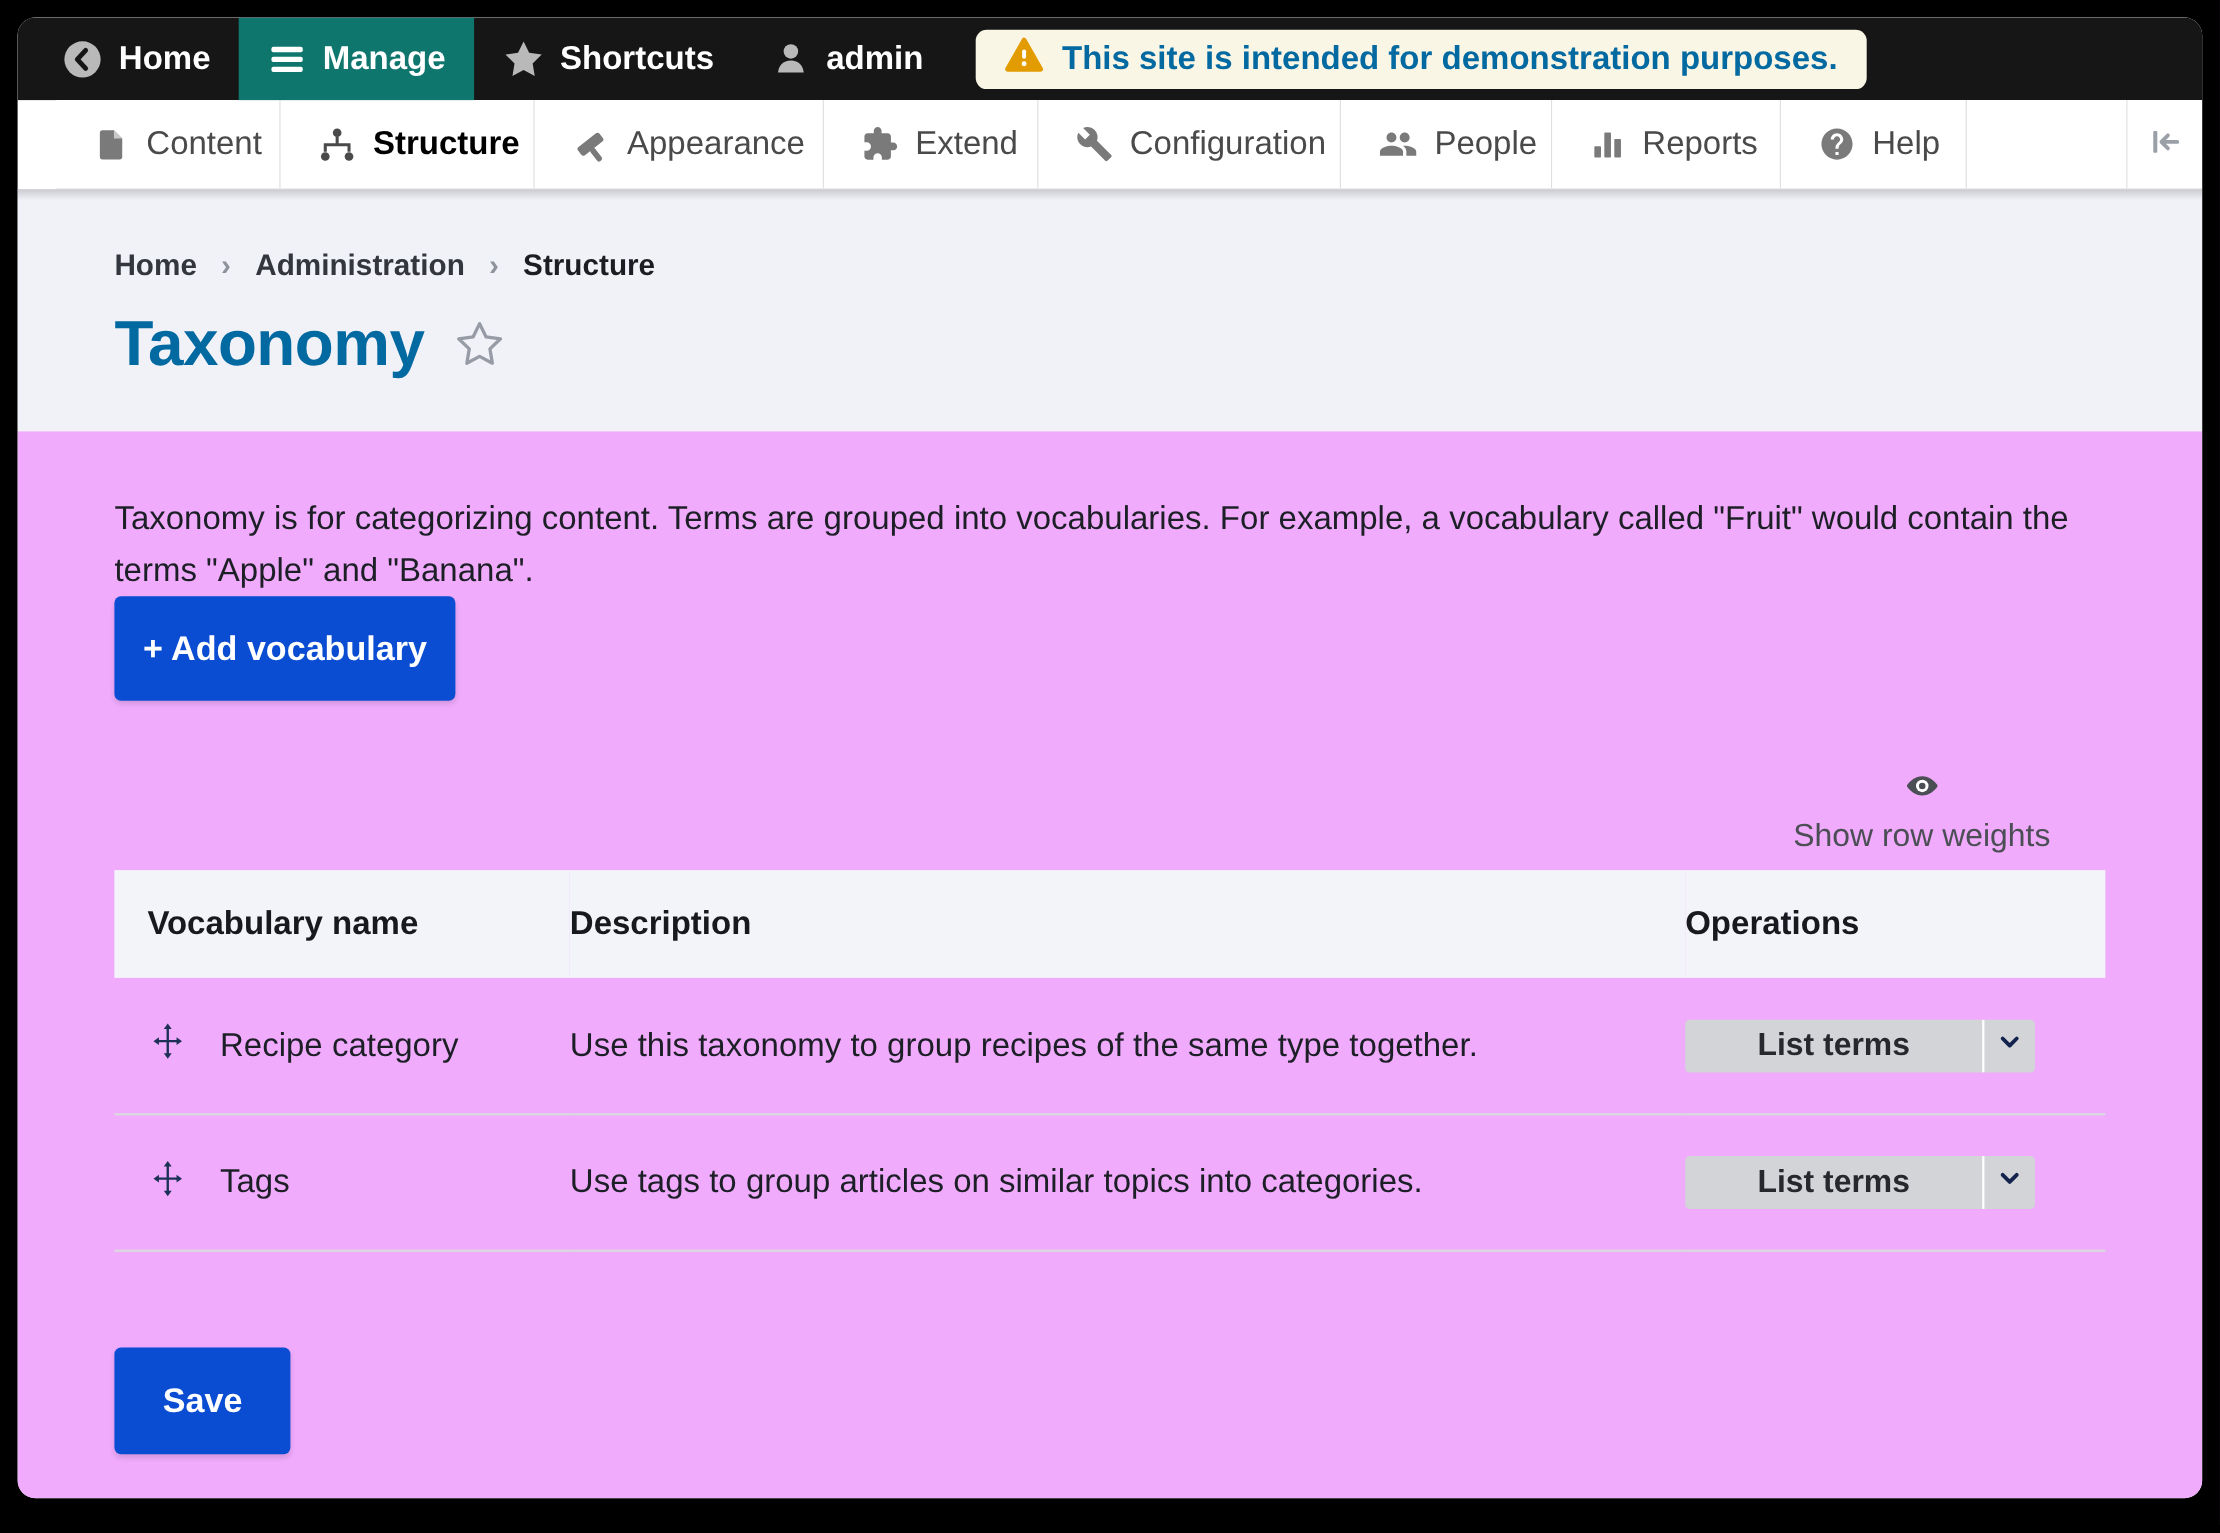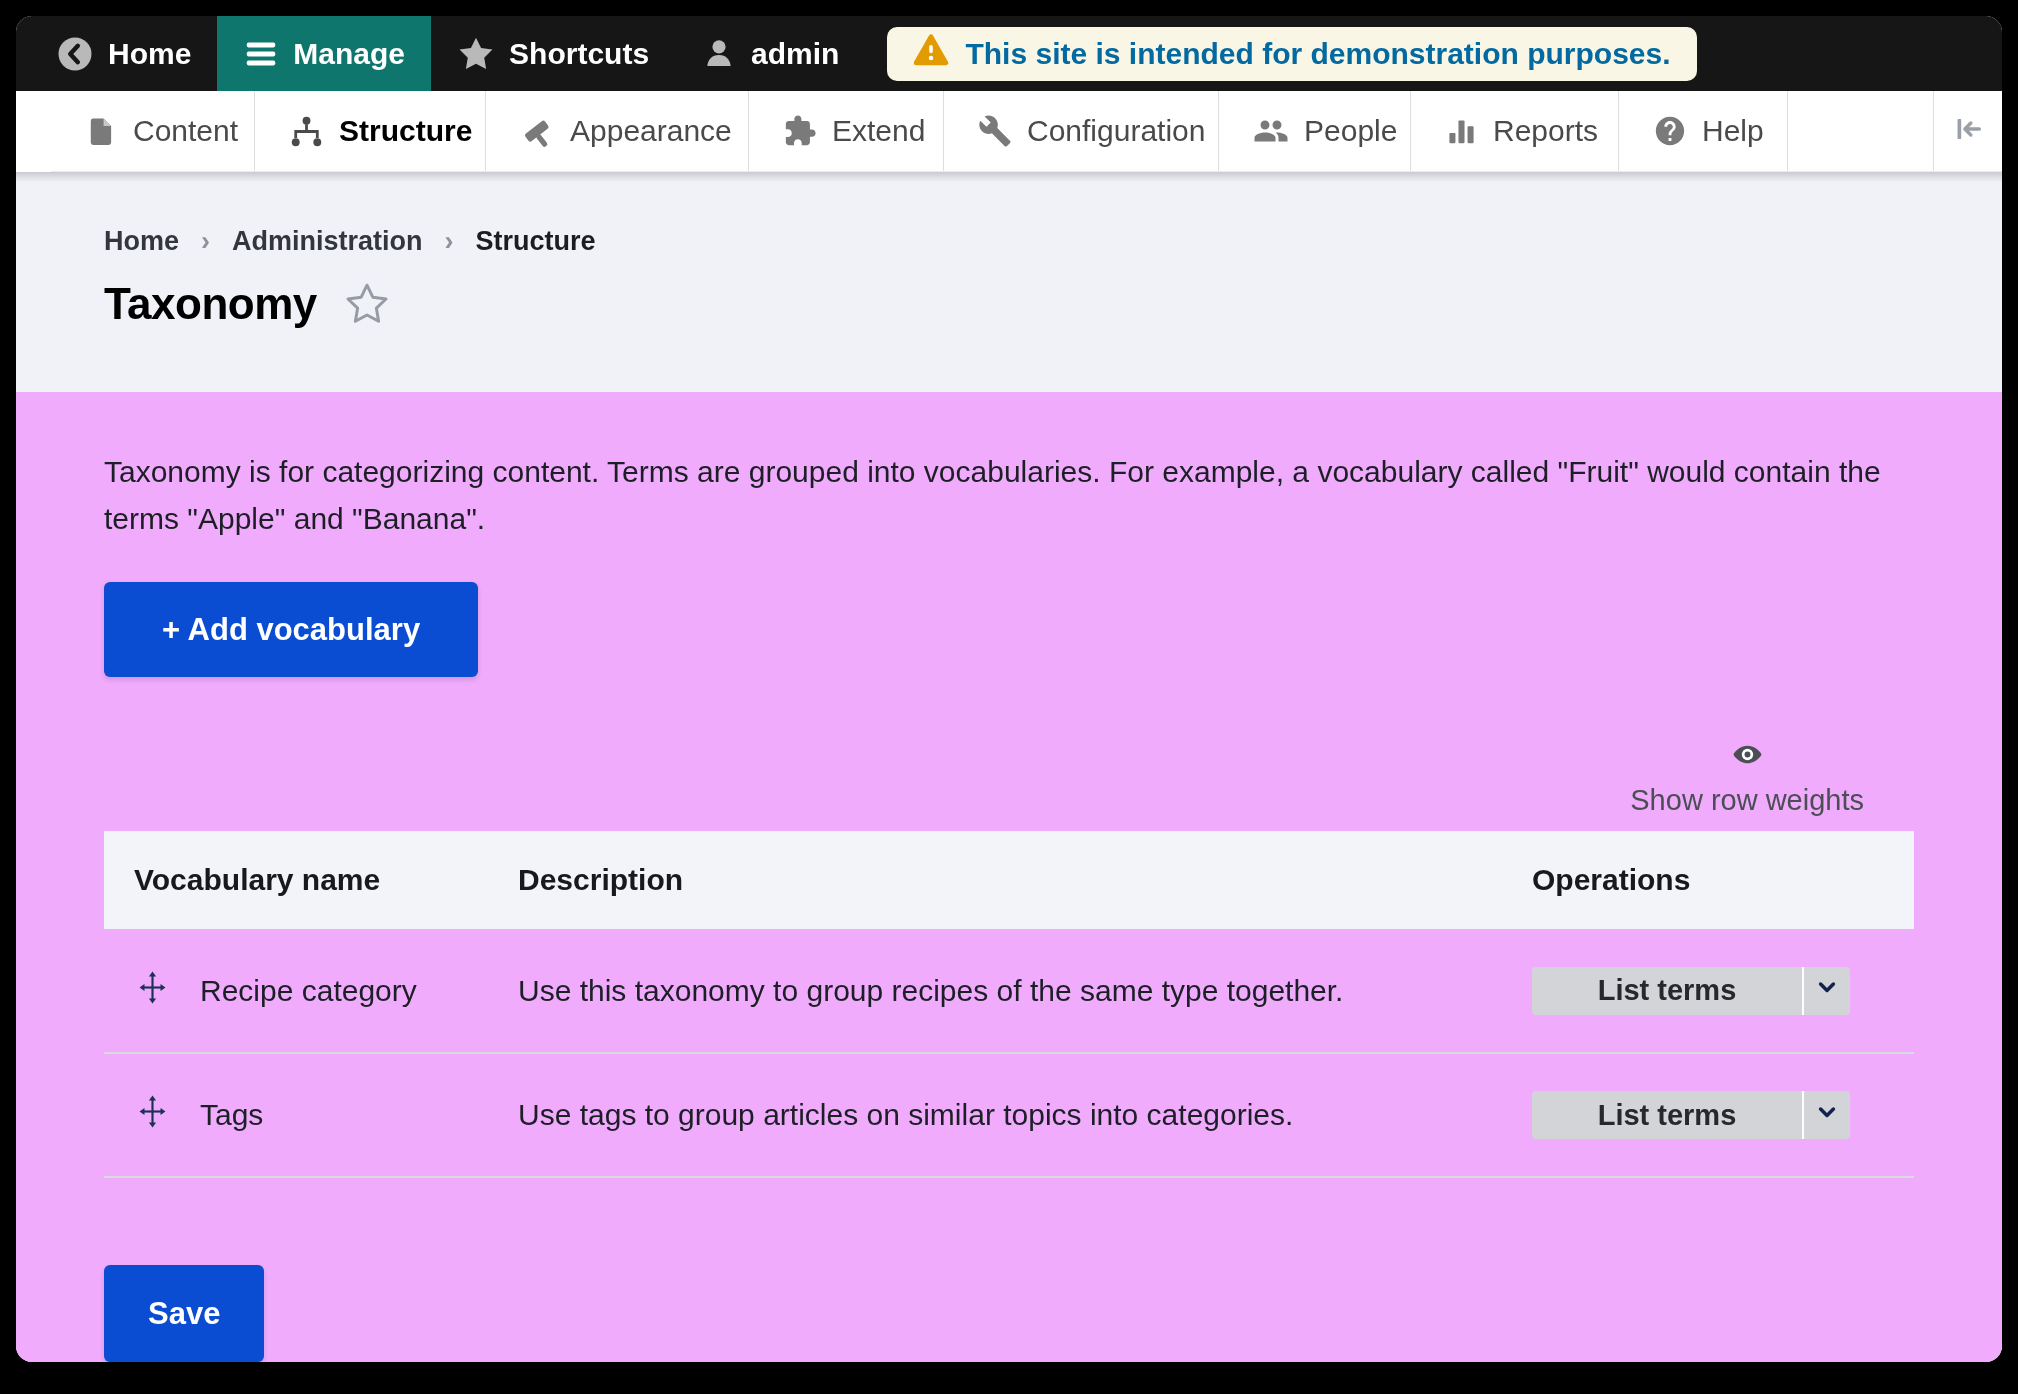--- a/index.html
+++ b/index.html
@@ -29,30 +29,30 @@
 
   
   .page-header { height:220px; background:#f1f2f8; padding:54px 88px 0 88px; position:relative; }
   .page-header::before { content:""; position:absolute; left:0; top:0; width:100%; height:10px;
                          background:linear-gradient(to bottom, rgba(0,0,0,0.16), rgba(0,0,0,0)); }
   .breadcrumb { display:flex; align-items:center; gap:22px; font-size:27px; }
   .crumb { color:#33363d; font-weight:600; cursor:pointer; }
   .crumb.current { color:#1b1d22; font-weight:700; }
   .crumb-sep { color:#8e939b; font-weight:600; }
   .title-row { margin-top:22px; display:flex; align-items:center; gap:26px; }
-  .page-title { font-size:44px; font-weight:700; color:#000000; letter-spacing:-0.5px; }
+  .page-title { font-size:58px; font-weight:700; color:#0369a1; letter-spacing:-0.5px; }
   .fav-star svg { display:block; }
 
   
   .content { background:#f0abfc; padding:56px 88px 0 88px; min-height:970px; }
   .intro { font-size:30px; line-height:47px; color:#1d1f26; width:1800px; }
   .btn-primary { display:inline-flex; align-items:center; justify-content:center; border:none;
                  background:#0b4dd2; color:#fff; font-family:inherit; font-size:31px; font-weight:700;
                  border-radius:6px; cursor:pointer; box-shadow:0 3px 5px rgba(0,0,0,0.12); }
-  .add-vocab { margin-top:40px; height:95px; padding:0 58px; }
+  .add-vocab { height:95px; padding:0 26px; }
   .row-weights { margin-top:62px; margin-bottom:14px; display:flex; justify-content:flex-end; }
   .row-weights-link { display:flex; align-items:center; gap:14px; margin-right:50px;
                       color:#4c4e55; font-size:29px; cursor:pointer;flex-direction:column; }
   .row-weights-link svg { display:block; }
 
   table.vocab { width:100%; border-collapse:collapse; table-layout:fixed; }
   col.c-drag { width:96px; } col.c-name { width:318px; } col.c-desc { width:1014px; } col.c-ops { width:382px; }
   thead th { background:#f3f4f9; height:98px; text-align:left; font-size:30px; font-weight:700;
              color:#17191f; padding:0; }
   thead th.h-name { padding-left:30px; }

